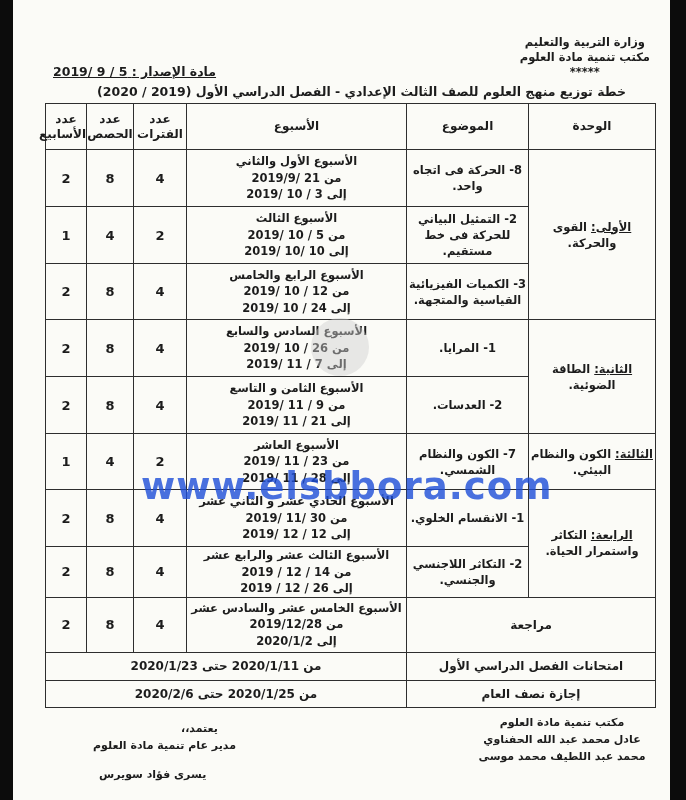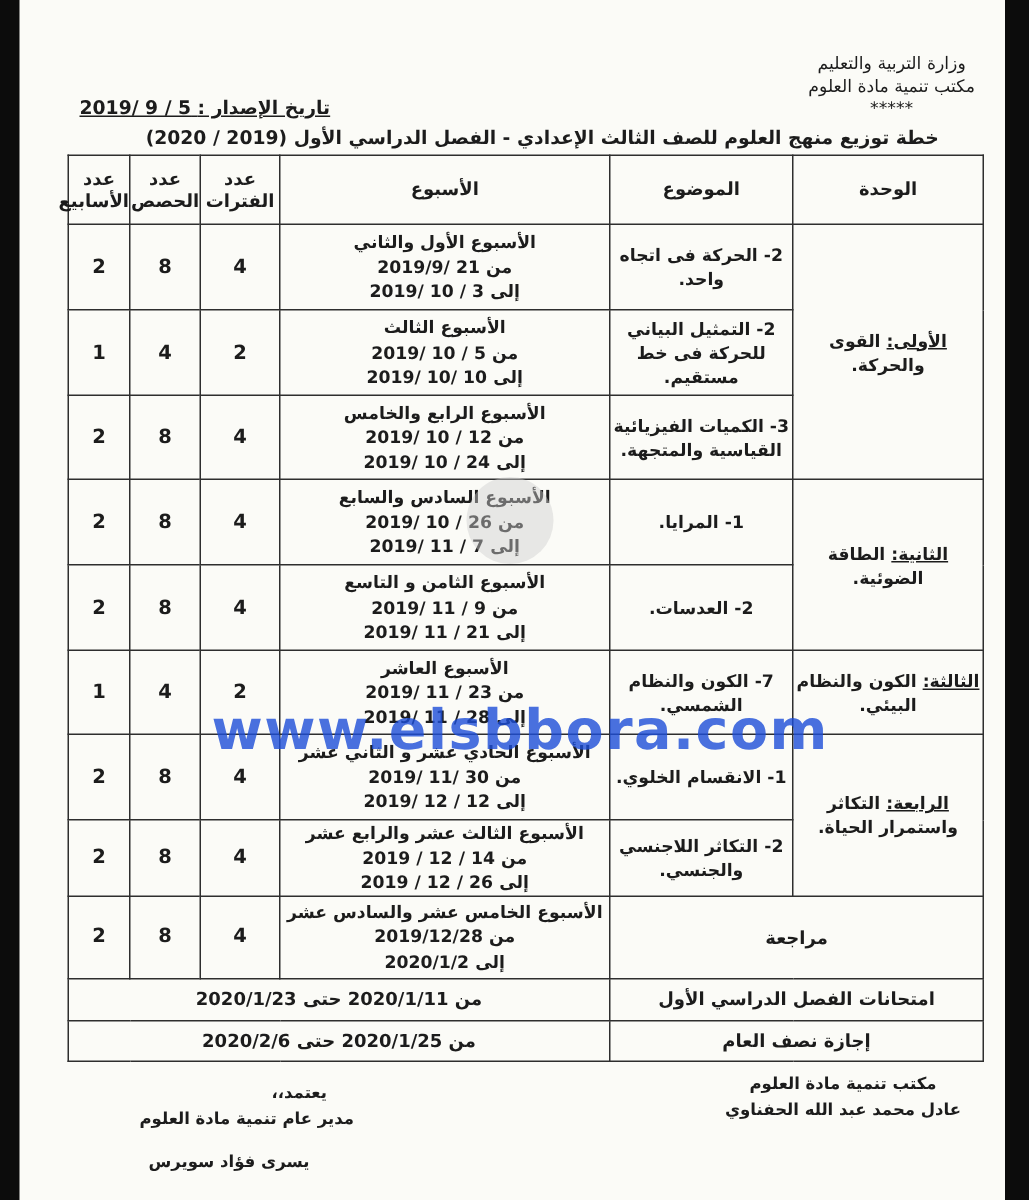--- a/index.html
+++ b/index.html
@@ -10,21 +10,21 @@
   }
   .edge{position:absolute;top:0;bottom:0;background:#0c0c0c;}
   .edge.left{left:0;width:13px;}
   .edge.right{right:0;width:16px;}
   .paper{
     position:absolute;left:13px;top:0;width:657px;height:800px;
     background:#fbfbf7;color:#1c1c1c;
   }
   .hdr-right{
     position:absolute;top:35px;right:20px;text-align:center;
-    font-weight:normal;font-size:11.5px;line-height:15px;direction:rtl;
+    font-weight:bold;font-size:11.5px;line-height:15px;direction:rtl;
   }
   .issue-line{
     position:absolute;top:64px;left:40px;direction:rtl;
     font-weight:bold;font-size:12.5px;text-decoration:underline;
     white-space:nowrap;
   }
   .doc-title{
     position:absolute;top:84px;right:16px;width:585px;text-align:center;
     direction:rtl;font-weight:bold;font-size:12.5px;white-space:nowrap;
   }
@@ -76,21 +76,21 @@
 
 <div class="paper">
 
   <div class="hdr-right">
     <div>وزارة التربية والتعليم</div>
     <div>مكتب تنمية مادة العلوم</div>
     <div>*****</div>
   </div>
 
   <div class="issue-line">
-    <span>تاريخ الإصدار :</span>
+    <span>مادة الإصدار :</span>
     <span dir="ltr">2019/ 9  / 5</span>
   </div>
 
   <div class="doc-title">خطة توزيع منهج العلوم للصف الثالث الإعدادي - الفصل الدراسي الأول (2019 / 2020)</div>
 
   <table class="plan">
     <colgroup>
       <col style="width:127px">
         <col style="width:122px">
         <col style="width:220px">
@@ -109,21 +109,21 @@
 الحصص</th>
       <th class="colhdr">عدد
 الأسابيع</th>
     </tr>
 
     <tr style="height:57px">
       <td class="unit-cell" rowspan="3">
         <span class="uname">الأولى:</span>
         <span>القوى والحركة.</span>
       </td>
-      <td class="topic-cell">2- الحركة فى اتجاه واحد.</td>
+      <td class="topic-cell">8- الحركة فى اتجاه واحد.</td>
       <td class="week-cell">
         <div class="wt">الأسبوع الأول والثاني</div>
         <div class="wd"><span>من</span> <span dir="ltr">2019/9/ 21</span></div>
         <div class="wd"><span>إلى</span> <span dir="ltr">2019/ 10 / 3</span></div>
       </td>
       <td class="num">4</td>
       <td class="num">8</td>
       <td class="num">2</td>
     </tr>
 
@@ -245,19 +245,20 @@
     </tr>
   </tbody>
     </table>
 
   <div class="wm-ball"></div>
   <div class="wm-url">www.elsbbora.com</div>
 
   <div class="foot-right">
     <div>مكتب تنمية مادة العلوم</div>
     <div>عادل محمد عبد الله الحفناوي</div>
+    <div>محمد عبد اللطيف محمد موسى</div>
   </div>
 
   <div class="fl1">يعتمد،،</div>
   <div class="fl2">مدير عام تنمية مادة العلوم</div>
   <div class="fl3">يسرى فؤاد سويرس</div>
 
 </div>
 
 </body></html>

